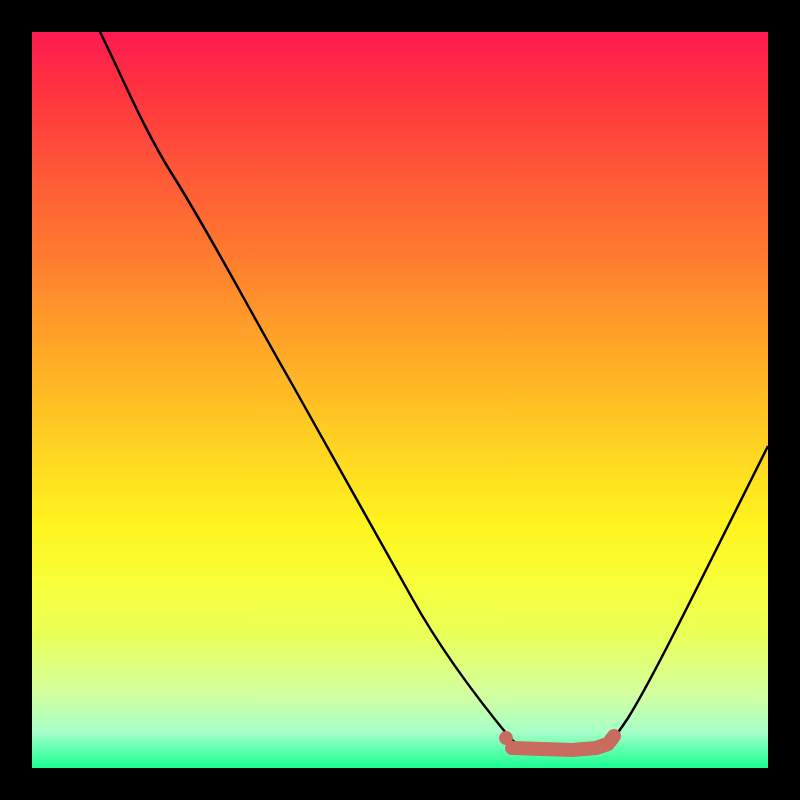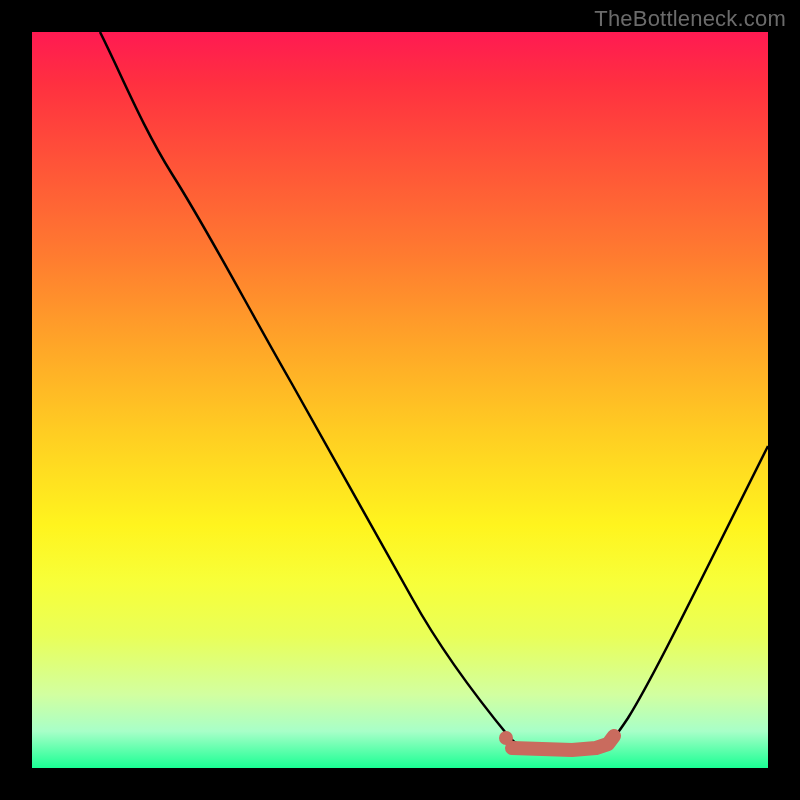--- a/index.html
+++ b/index.html
@@ -48,21 +48,20 @@
     top: 0;
     width: 736px;
     height: 736px;
     pointer-events: none;
   }
 </style>
 </head>
 <body>
 <div class="container">
 
-  <div class="attribution">TheBottleneck.com</div>
 
   <div class="plot-area">
     <svg class="curve" viewBox="0 0 736 736" preserveAspectRatio="none">
 
       <path fill="none" stroke="#000" stroke-width="2.5" d="M 68 0 C 90 44, 110 94, 140 142 C 178 202, 214 272, 260 352 C 300 422, 340 494, 380 566 C 410 620, 450 672, 478 706 C 484 713, 492 716, 505 717 C 528 719, 556 718, 572 713 C 580 710, 586 701, 596 686 C 616 654, 648 590, 688 510 C 708 470, 724 438, 736 414"></path>
 
       <path fill="none" stroke="#c96b5e" stroke-width="14" stroke-linecap="round" stroke-linejoin="round" d="M 480 716 L 540 718 L 564 716 L 576 712 L 582 704"></path>
 
       <circle cy="706" r="7" fill="#c96b5e" cx="474">
       </circle>

